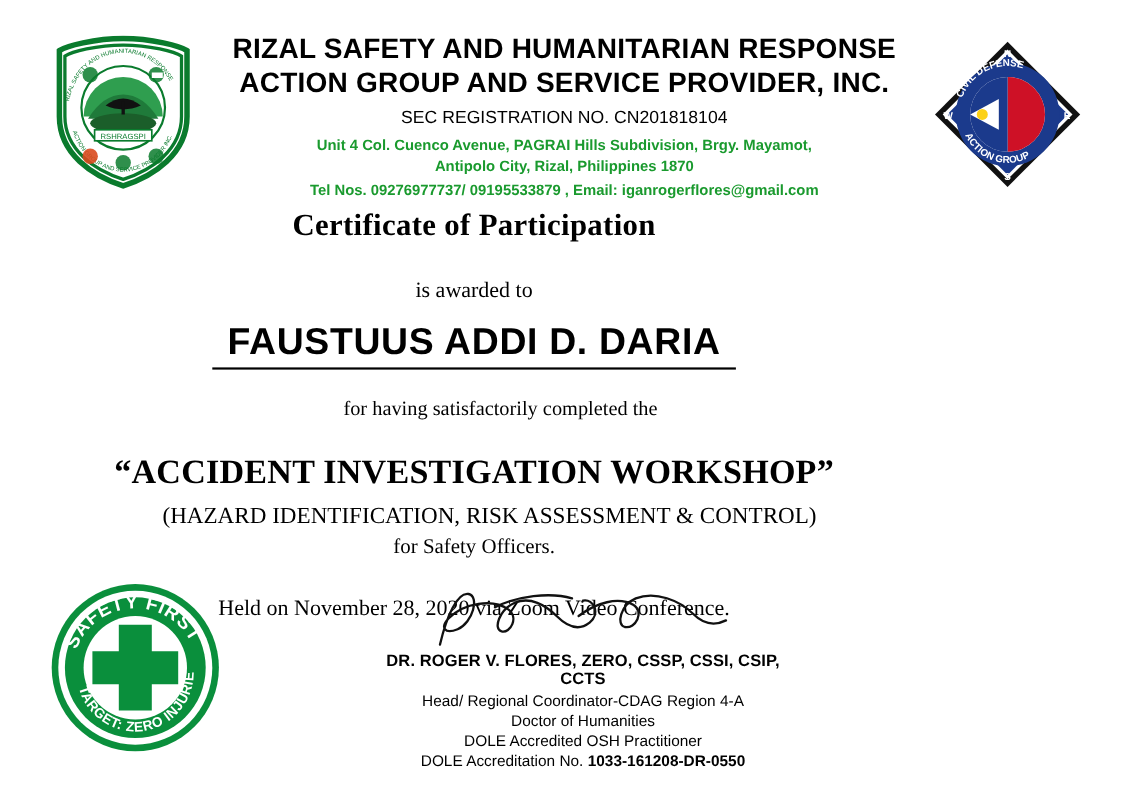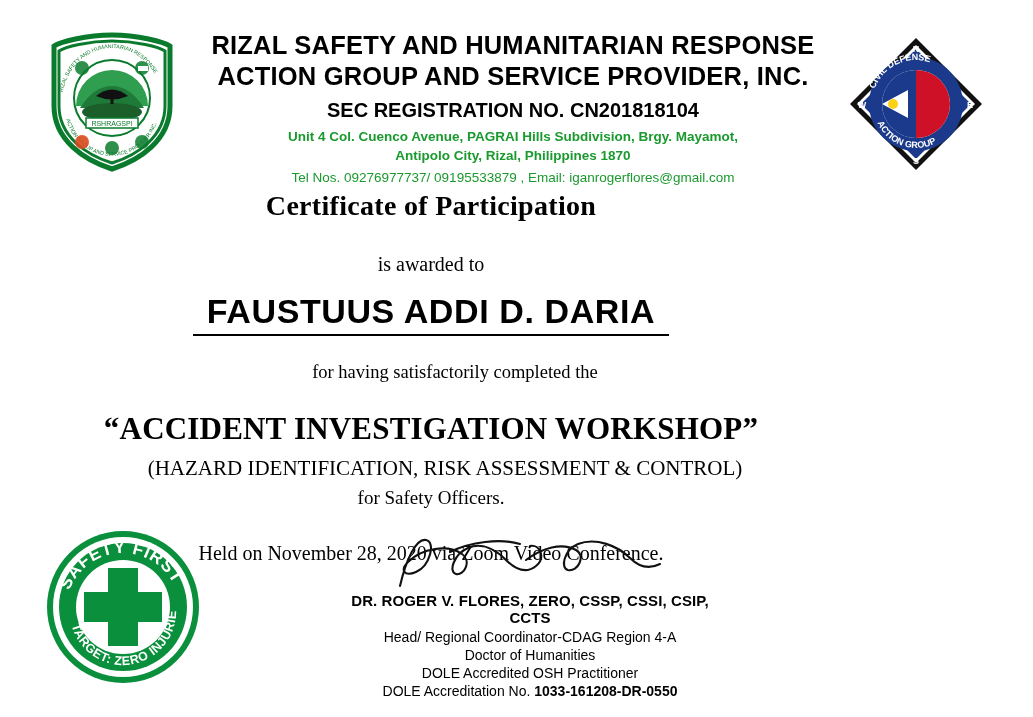--- a/index.html
+++ b/index.html
@@ -60,37 +60,37 @@
     font-family: "Liberation Sans", sans-serif;
     font-weight: bold;
     font-size: 25.5px;
     line-height: 31px;
     letter-spacing: 0.2px;
     color: #000000;
   }
 
   .sec-reg {
     font-family: "Liberation Sans", sans-serif;
-    font-weight: bold;
-    font-size: 20px;
+    font-weight: normal;
+    font-size: 16px;
     margin-top: 7px;
     color: #000000;
   }
 
   .address-line {
     font-family: "Liberation Sans", sans-serif;
     font-weight: bold;
     font-size: 13.5px;
     line-height: 19px;
     color: #1a9a2e;
   }
   .address-line.first { margin-top: 5px; }
   .contact-line {
     font-family: "Liberation Sans", sans-serif;
-    font-weight: normal;
+    font-weight: bold;
     font-size: 13.5px;
     line-height: 19px;
     color: #1a9a2e;
     margin-top: 3px;
   }
 
   
   .body-block {
     position: absolute;
     top: 190px;

